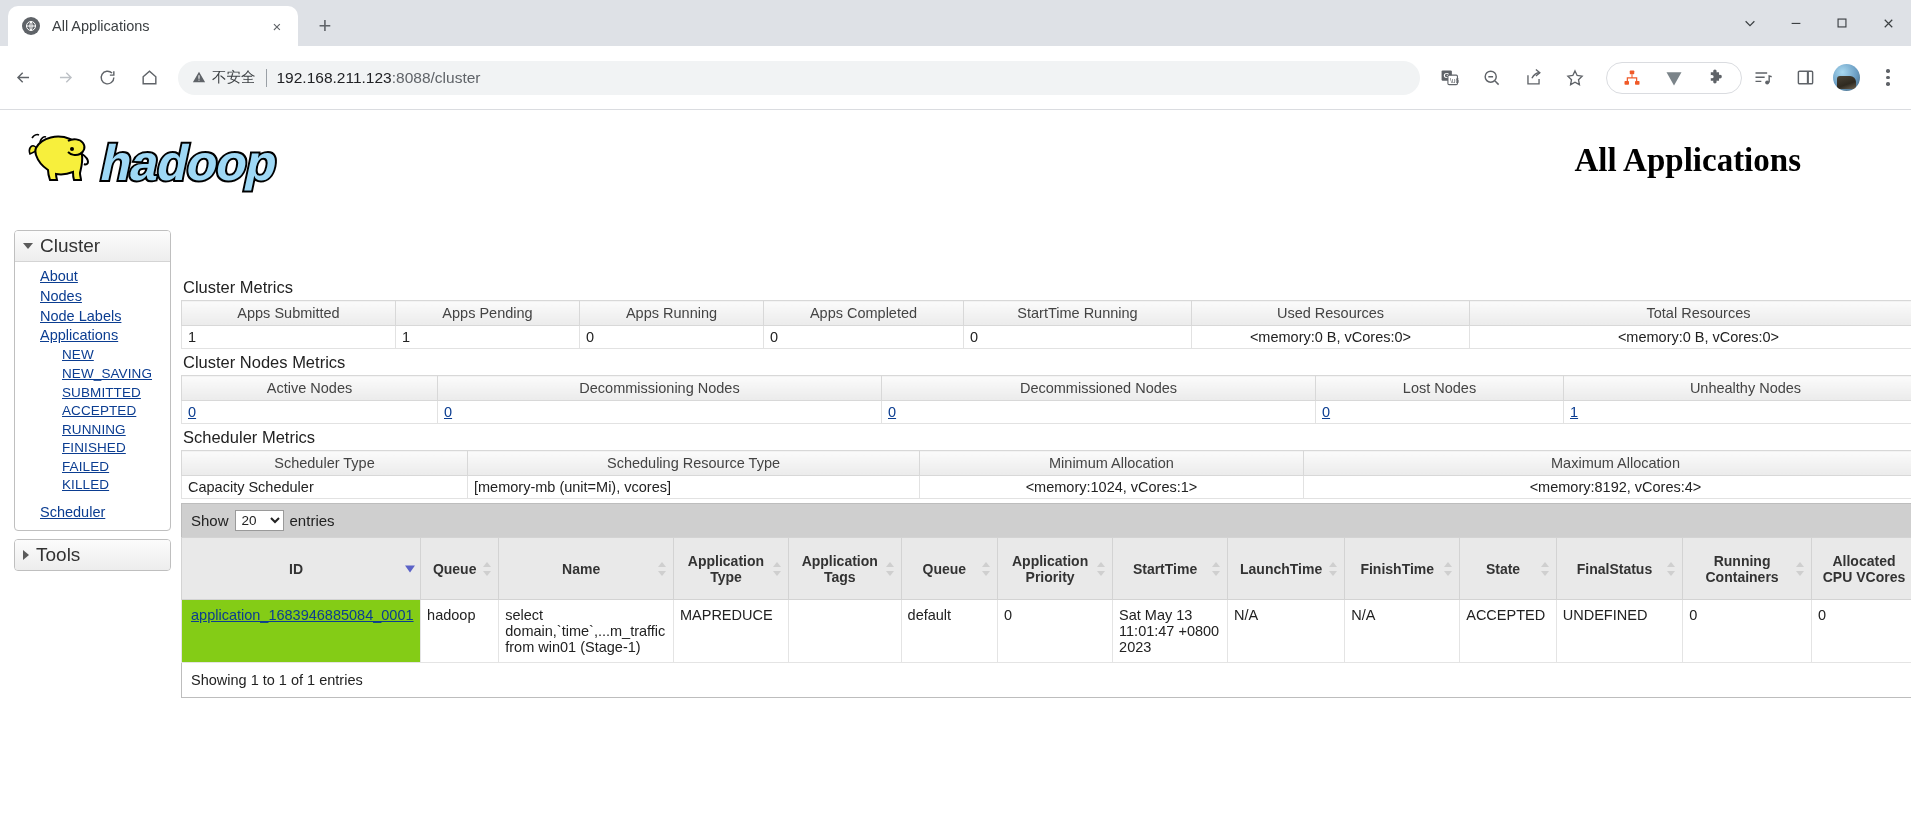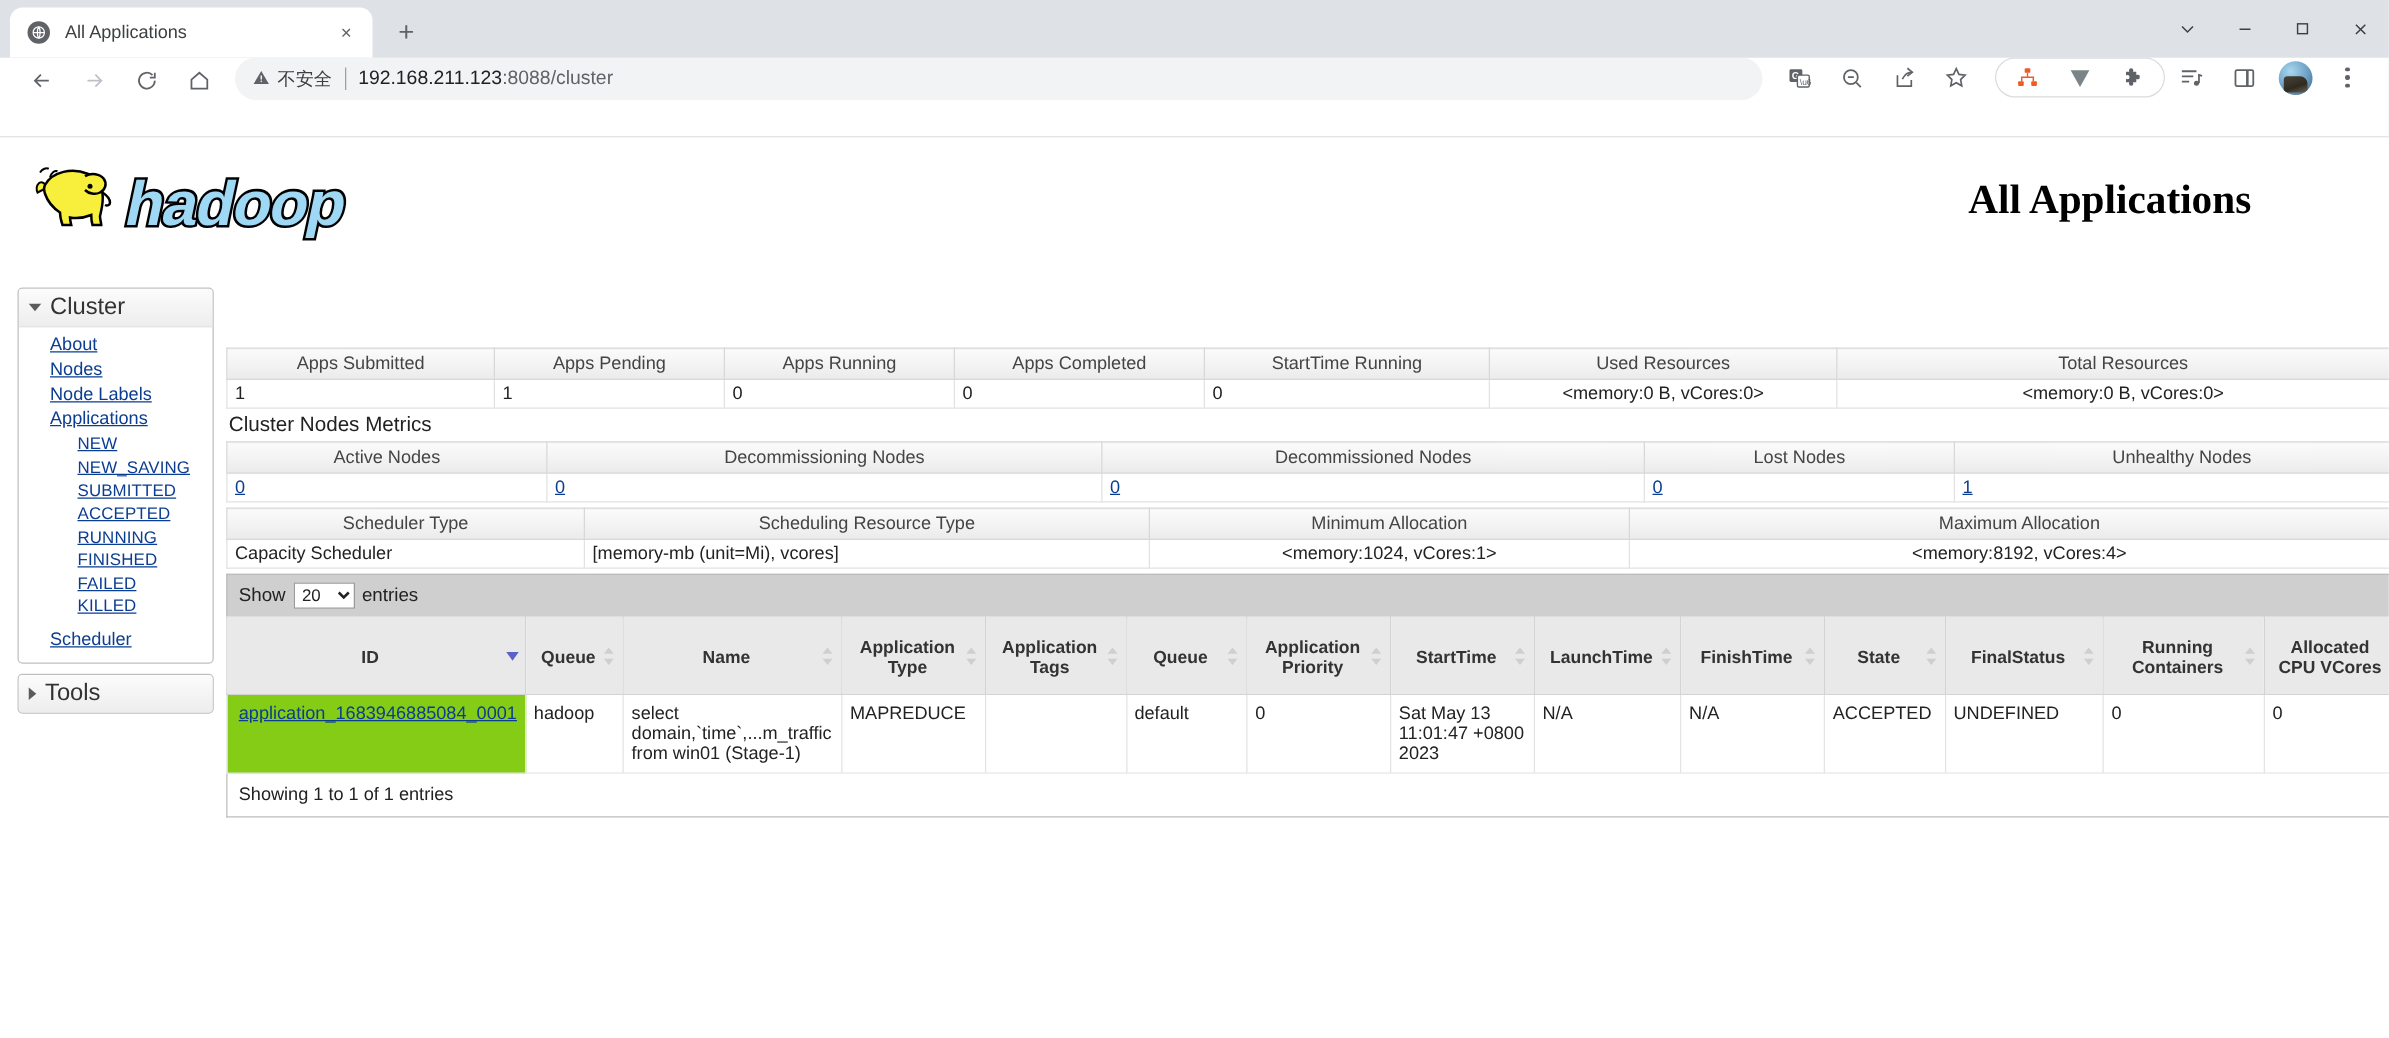--- a/index.html
+++ b/index.html
@@ -46,21 +46,21 @@
   }
   .wincontrols {
     position: absolute; right: 0; top: 0; height: 46px;
     display: flex; align-items: center;
   }
   .wc { width: 46px; height: 46px; display: flex; align-items: center; justify-content: center; color: #3c4043; }
   .wc svg { display:block; }
 
   .toolbar {
     height: 64px; background: #ffffff;
-    display: flex; align-items: flex-start; padding: 0 12px;
+    display: flex; align-items: center; padding: 0 2px;
     border-bottom: 1px solid #dadce0;
   }
   .navbtn {
     width: 36px; height: 36px; margin: 0 3px; flex: none;
     display: flex; align-items: center; justify-content: center;
     color: #5f6368; border-radius: 50%;
   }
   .navbtn.disabled { color: #bdc1c6; }
   .omnibox {
     flex: 1; height: 34px; background: #f1f3f4; border-radius: 17px;
@@ -402,20 +402,21 @@
     <div class="panel tools">
       <div class="panel-head collapsed">
         <span class="tri-right"></span>
         <span>Tools</span>
       </div>
     </div>
   </div>
 
   <div class="main">
 
+    <div class="section-title">Cluster Metrics</div>
     <table class="metrics">
       <colgroup>
         <col style="width:214px">
           <col style="width:184px">
           <col style="width:184px">
           <col style="width:200px">
         <col style="width:228px">
           <col style="width:278px">
           <col style="width:458px">
       </colgroup>
@@ -465,20 +466,21 @@
         <tr>
           <td><a>0</a></td>
           <td><a>0</a></td>
           <td><a>0</a></td>
           <td><a>0</a></td>
           <td><a>1</a></td>
         </tr>
       </tbody>
     </table>
 
+    <div class="section-title sp">Scheduler Metrics</div>
     <table class="metrics">
       <colgroup>
         <col style="width:286px">
           <col style="width:452px">
           <col style="width:384px">
           <col style="width:624px">
       </colgroup>
       <thead>
         <tr>
           <th>Scheduler Type</th>

